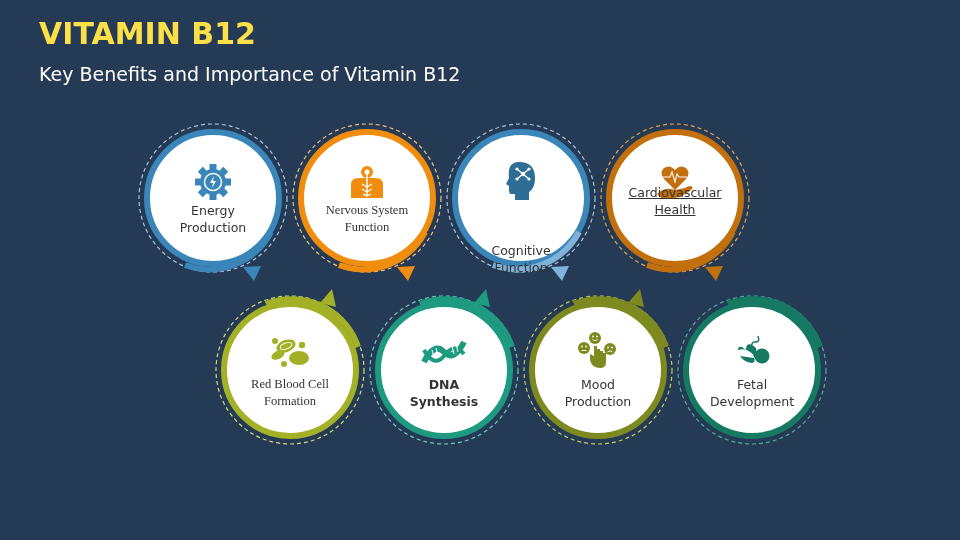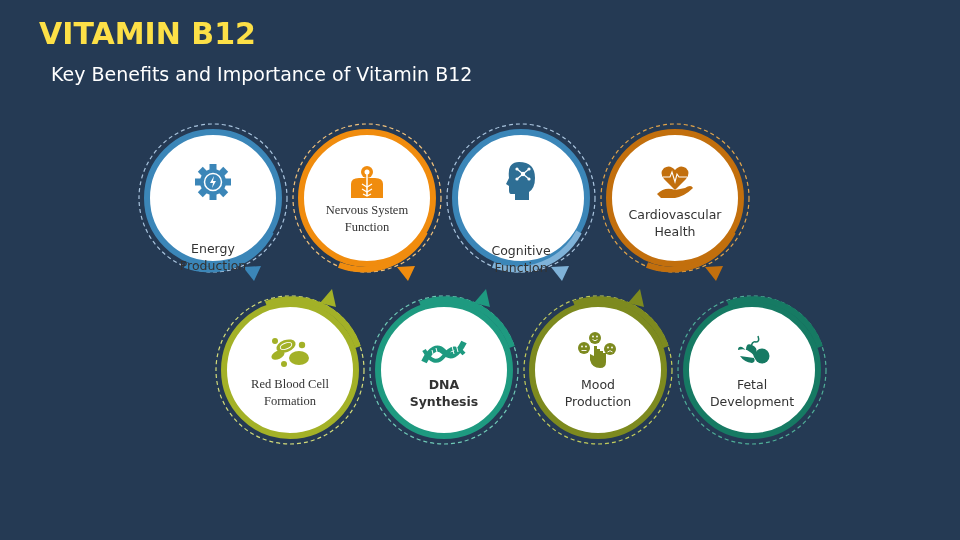--- a/index.html
+++ b/index.html
@@ -1,18 +1,18 @@
 <!DOCTYPE html>
 <html><head>
 <meta charset="utf-8">
 <style>
   html,body{margin:0;padding:0;}
   body{width:960px;height:540px;background:#253a54;position:relative;overflow:hidden;font-family:"Liberation Sans",sans-serif;}
   .title{position:absolute;left:39px;top:16px;font-size:30px;font-weight:bold;color:#fde047;font-family:"DejaVu Sans",sans-serif;letter-spacing:0px;}
-  .subtitle{position:absolute;left:39px;top:63px;font-size:19px;color:#fff;font-family:"DejaVu Sans",sans-serif;margin-left:12px;}
+  .subtitle{position:absolute;left:39px;top:63px;font-size:19px;color:#fff;font-family:"DejaVu Sans",sans-serif;}
   svg.diagram{position:absolute;left:0;top:0;}
   .label{position:absolute;width:120px;text-align:center;font-size:12.5px;line-height:17px;color:#333;font-family:"DejaVu Sans",sans-serif;}
 </style>
 </head>
 <body>
 
 <div class="title">VITAMIN B12</div>
 <div class="subtitle">Key Benefits and Importance of Vitamin B12</div>
 
 <svg class="diagram" width="960" height="540">
@@ -158,33 +158,33 @@
     <path d="M -4 -4 L -4 6 L -8 4 L -8 10 Q -6 18 2 18 Q 8 18 8 12 L 8 3 L 5 3 L 5 1 L 2 1 L 2 -1 L -1 -1 L -1 -4 Z" fill="#7d8a1f"></path>
   </g>
 
   <g transform="translate(752,354)">
     <circle cx="10" cy="2" r="7.5" fill="#167a63"></circle>
     <path d="M -14 -4 Q -6 -6 -2 -2 Q 2 0 2 4 Q 6 2 4 -2 Q 6 -6 0 -9 Q -6 -12 -6 -4 L -10 -7 Q -14 -8 -14 -4 Z M -12 2 Q -8 8 0 9 Q 4 8 2 4 Z" fill="#167a63"></path>
     <path d="M -2 -4 Q 0 -14 4 -12 Q 8 -12 6 -18" fill="none" stroke="#167a63" stroke-width="1.5"></path>
   </g>
 </svg>
 
-<div class="label" style="left:153px;top:202px;margin-top:38px;">
+<div class="label" style="left:153px;top:202px;">
   <div>Energy</div>
   <div>Production</div>
 </div>
 <div class="label" style="left:307px;top:202px;font-family:Liberation Serif, serif;">
   <div>Nervous System</div>
   <div>Function</div>
 </div>
 <div class="label" style="left:461px;top:202px;margin-top:40px;">
   <div>Cognitive</div>
   <div>Function</div>
 </div>
-<div class="label" style="left:615px;top:206px;">
+<div class="label" style="left:615px;top:184px;text-decoration:underline;">
   <div>Cardiovascular</div>
   <div>Health</div>
 </div>
 <div class="label" style="left:230px;top:376px;font-family:Liberation Serif, serif;">
   <div>Red Blood Cell</div>
   <div>Formation</div>
 </div>
 <div class="label" style="left:384px;top:376px;font-weight:bold;">
   <div>DNA</div>
   <div>Synthesis</div>

